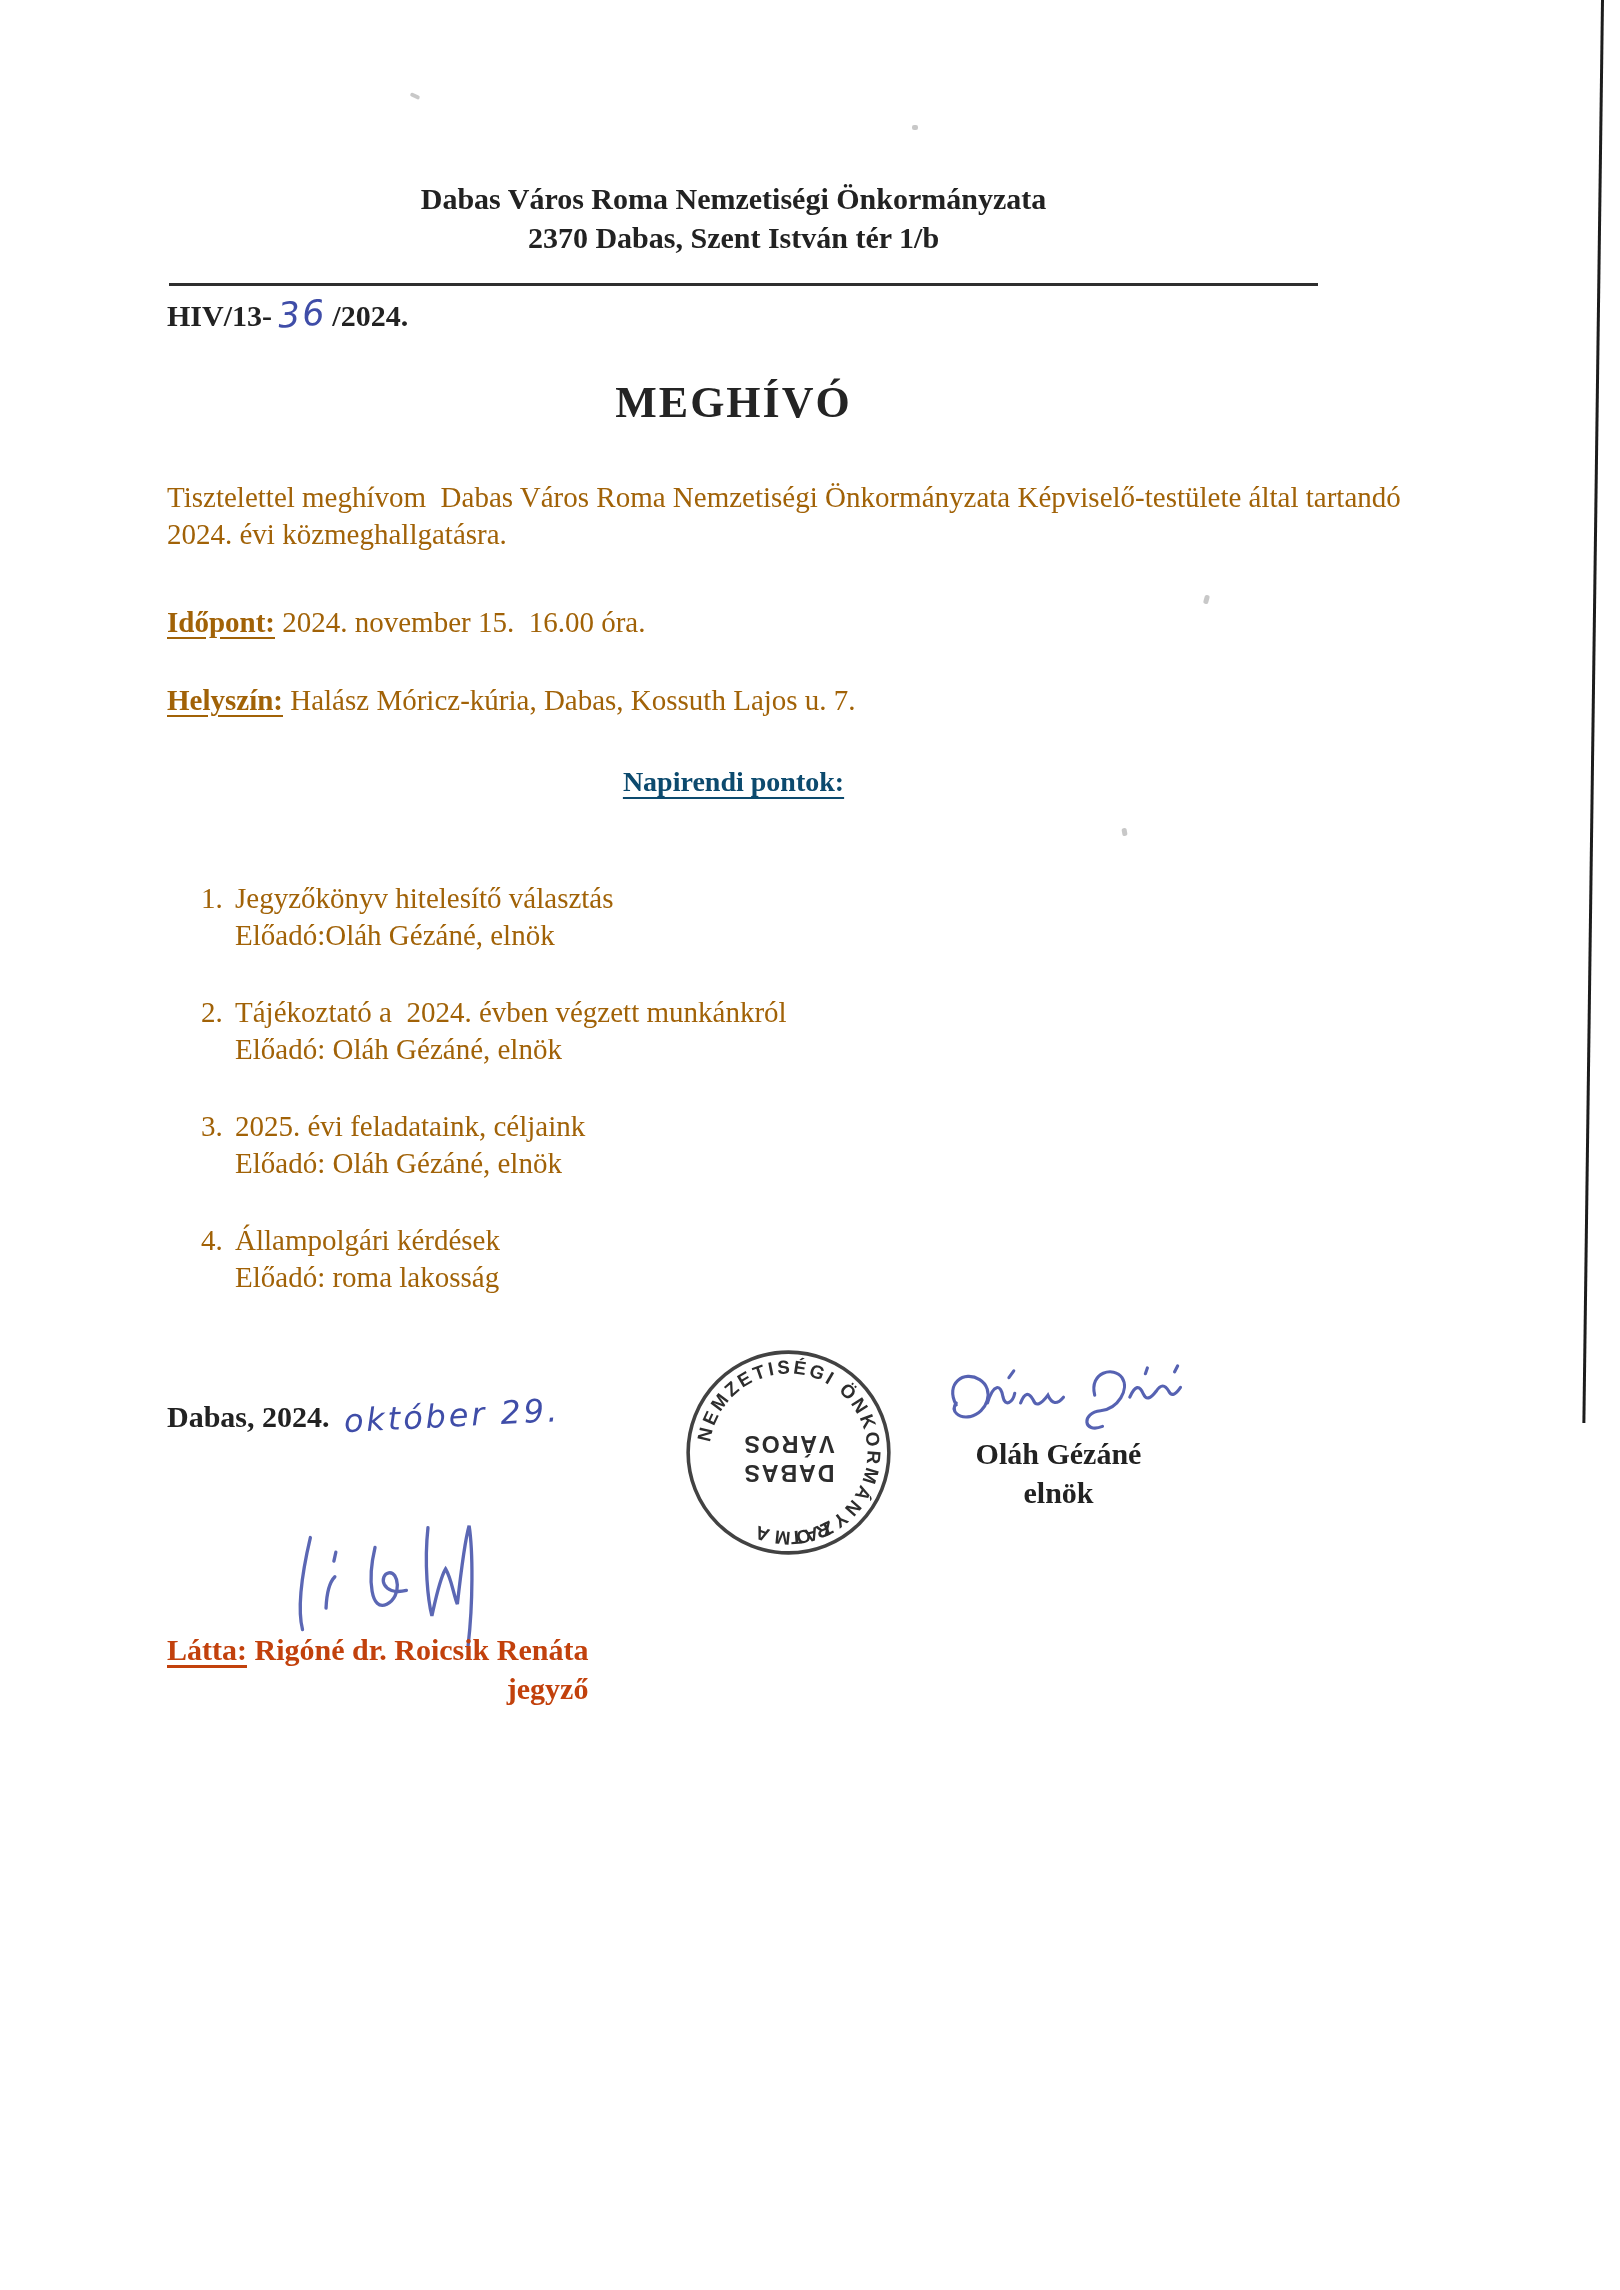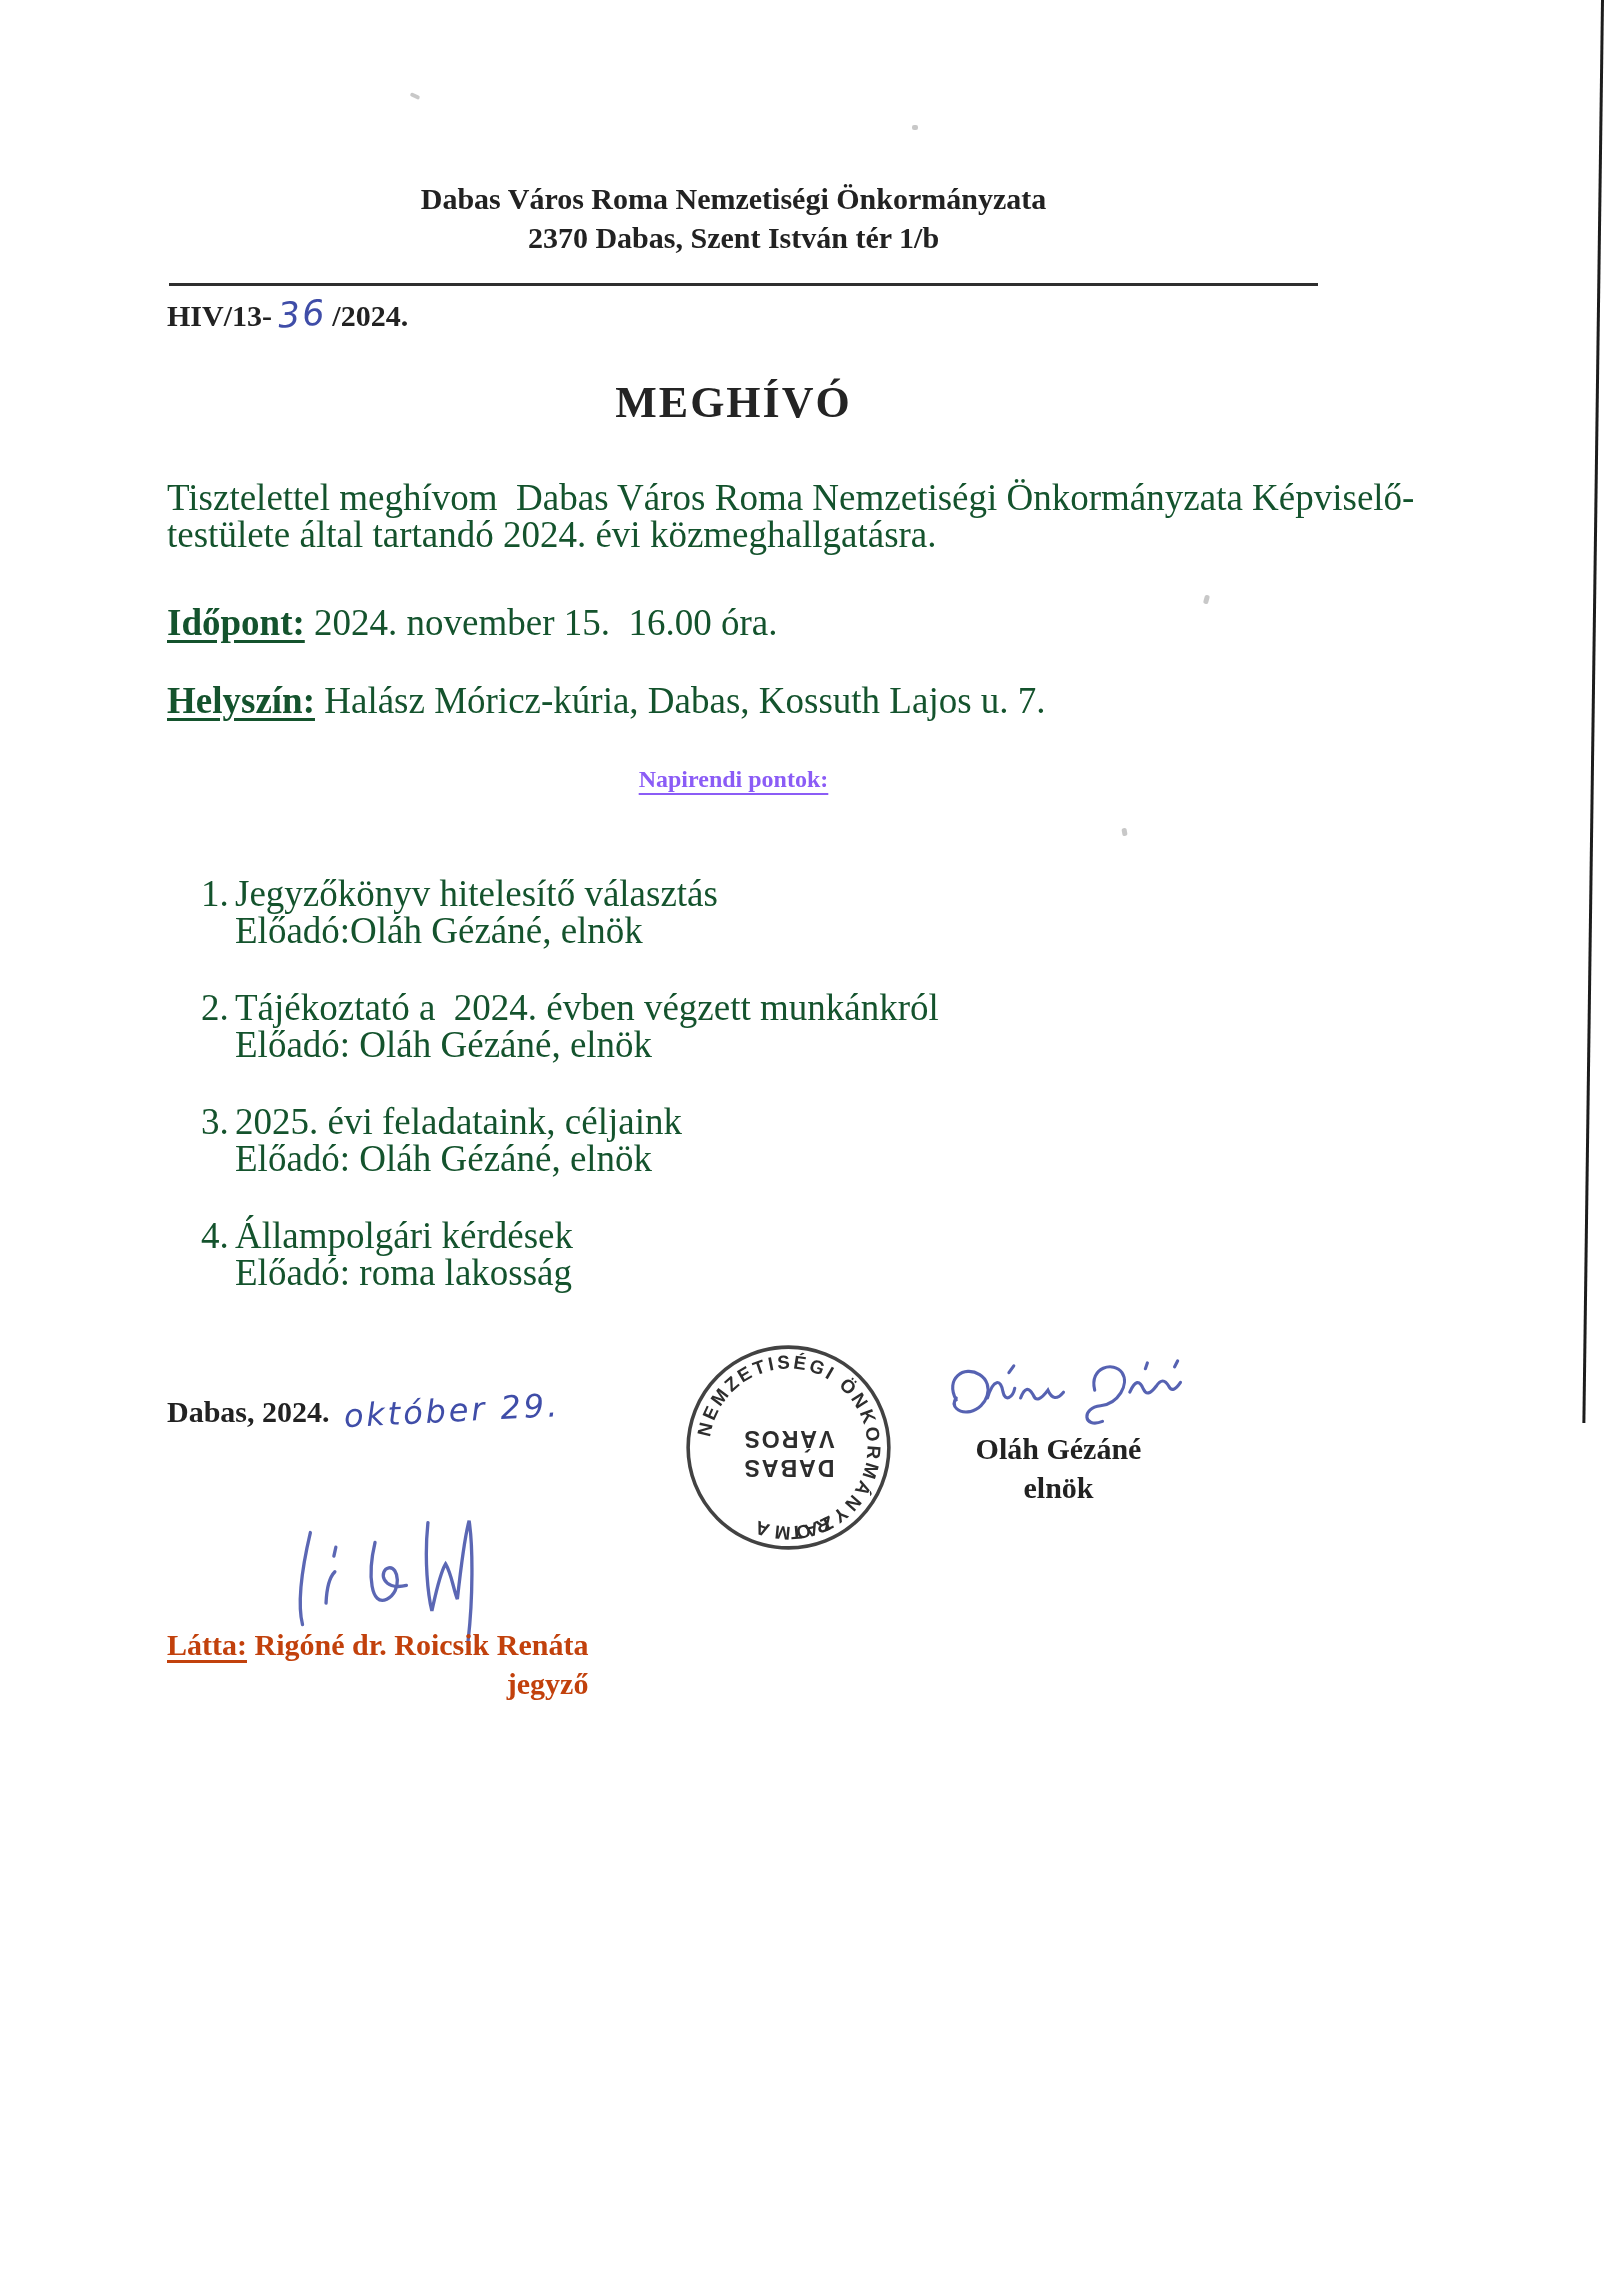--- a/index.html
+++ b/index.html
@@ -26,29 +26,29 @@
 
   .ref-line{margin:8.8px 0 0 167px;font-weight:bold;font-size:30px;color:#222;}
   .hand{
     font-family:"DejaVu Sans",sans-serif;
     font-style:italic;color:#3f4da8;font-weight:normal;
   }
   .ref-line .hand{font-size:35px;display:inline-block;transform:rotate(-4deg);letter-spacing:2px;padding:0 5.9px;}
 
   .doc-title{margin-top:43px;font-weight:bold;font-size:44px;letter-spacing:2px;color:#242424;}
 
-  .body-text{font-size:37px;line-height:37px;color:#14532d;}
+  .body-text{font-size:29px;line-height:37px;color:#a16207;}
   .intro{margin:51px 0 0 167px;width:1269px;white-space:pre-wrap;}
 
   .meta-line{margin:41px 0 0 167px;}
   .meta-line.first{margin-top:51px;}
   .meta-label{font-weight:bold;text-decoration:underline;text-underline-offset:4.9px;}
   .meta-value{white-space:pre-wrap;}
 
-  .agenda-head{margin-top:47px;font-weight:bold;font-size:24px;text-decoration:underline;text-underline-offset:5.9px;color:#8b5cf6;}
+  .agenda-head{margin-top:47px;font-weight:bold;font-size:28px;text-decoration:underline;text-underline-offset:5.9px;color:#0c4a6e;}
 
   .agenda{margin:82px 0 0 201px;}
   .agenda-item{margin-bottom:40px;}
   .agenda-item .line1{}
   .agenda-item .num{display:inline-block;min-width:34px;}
   .agenda-item .line2{margin-left:34px;}
 
   .closing{margin:122px 0 0 167px;}
 
   .sig-zone{position:relative;height:549px;}

